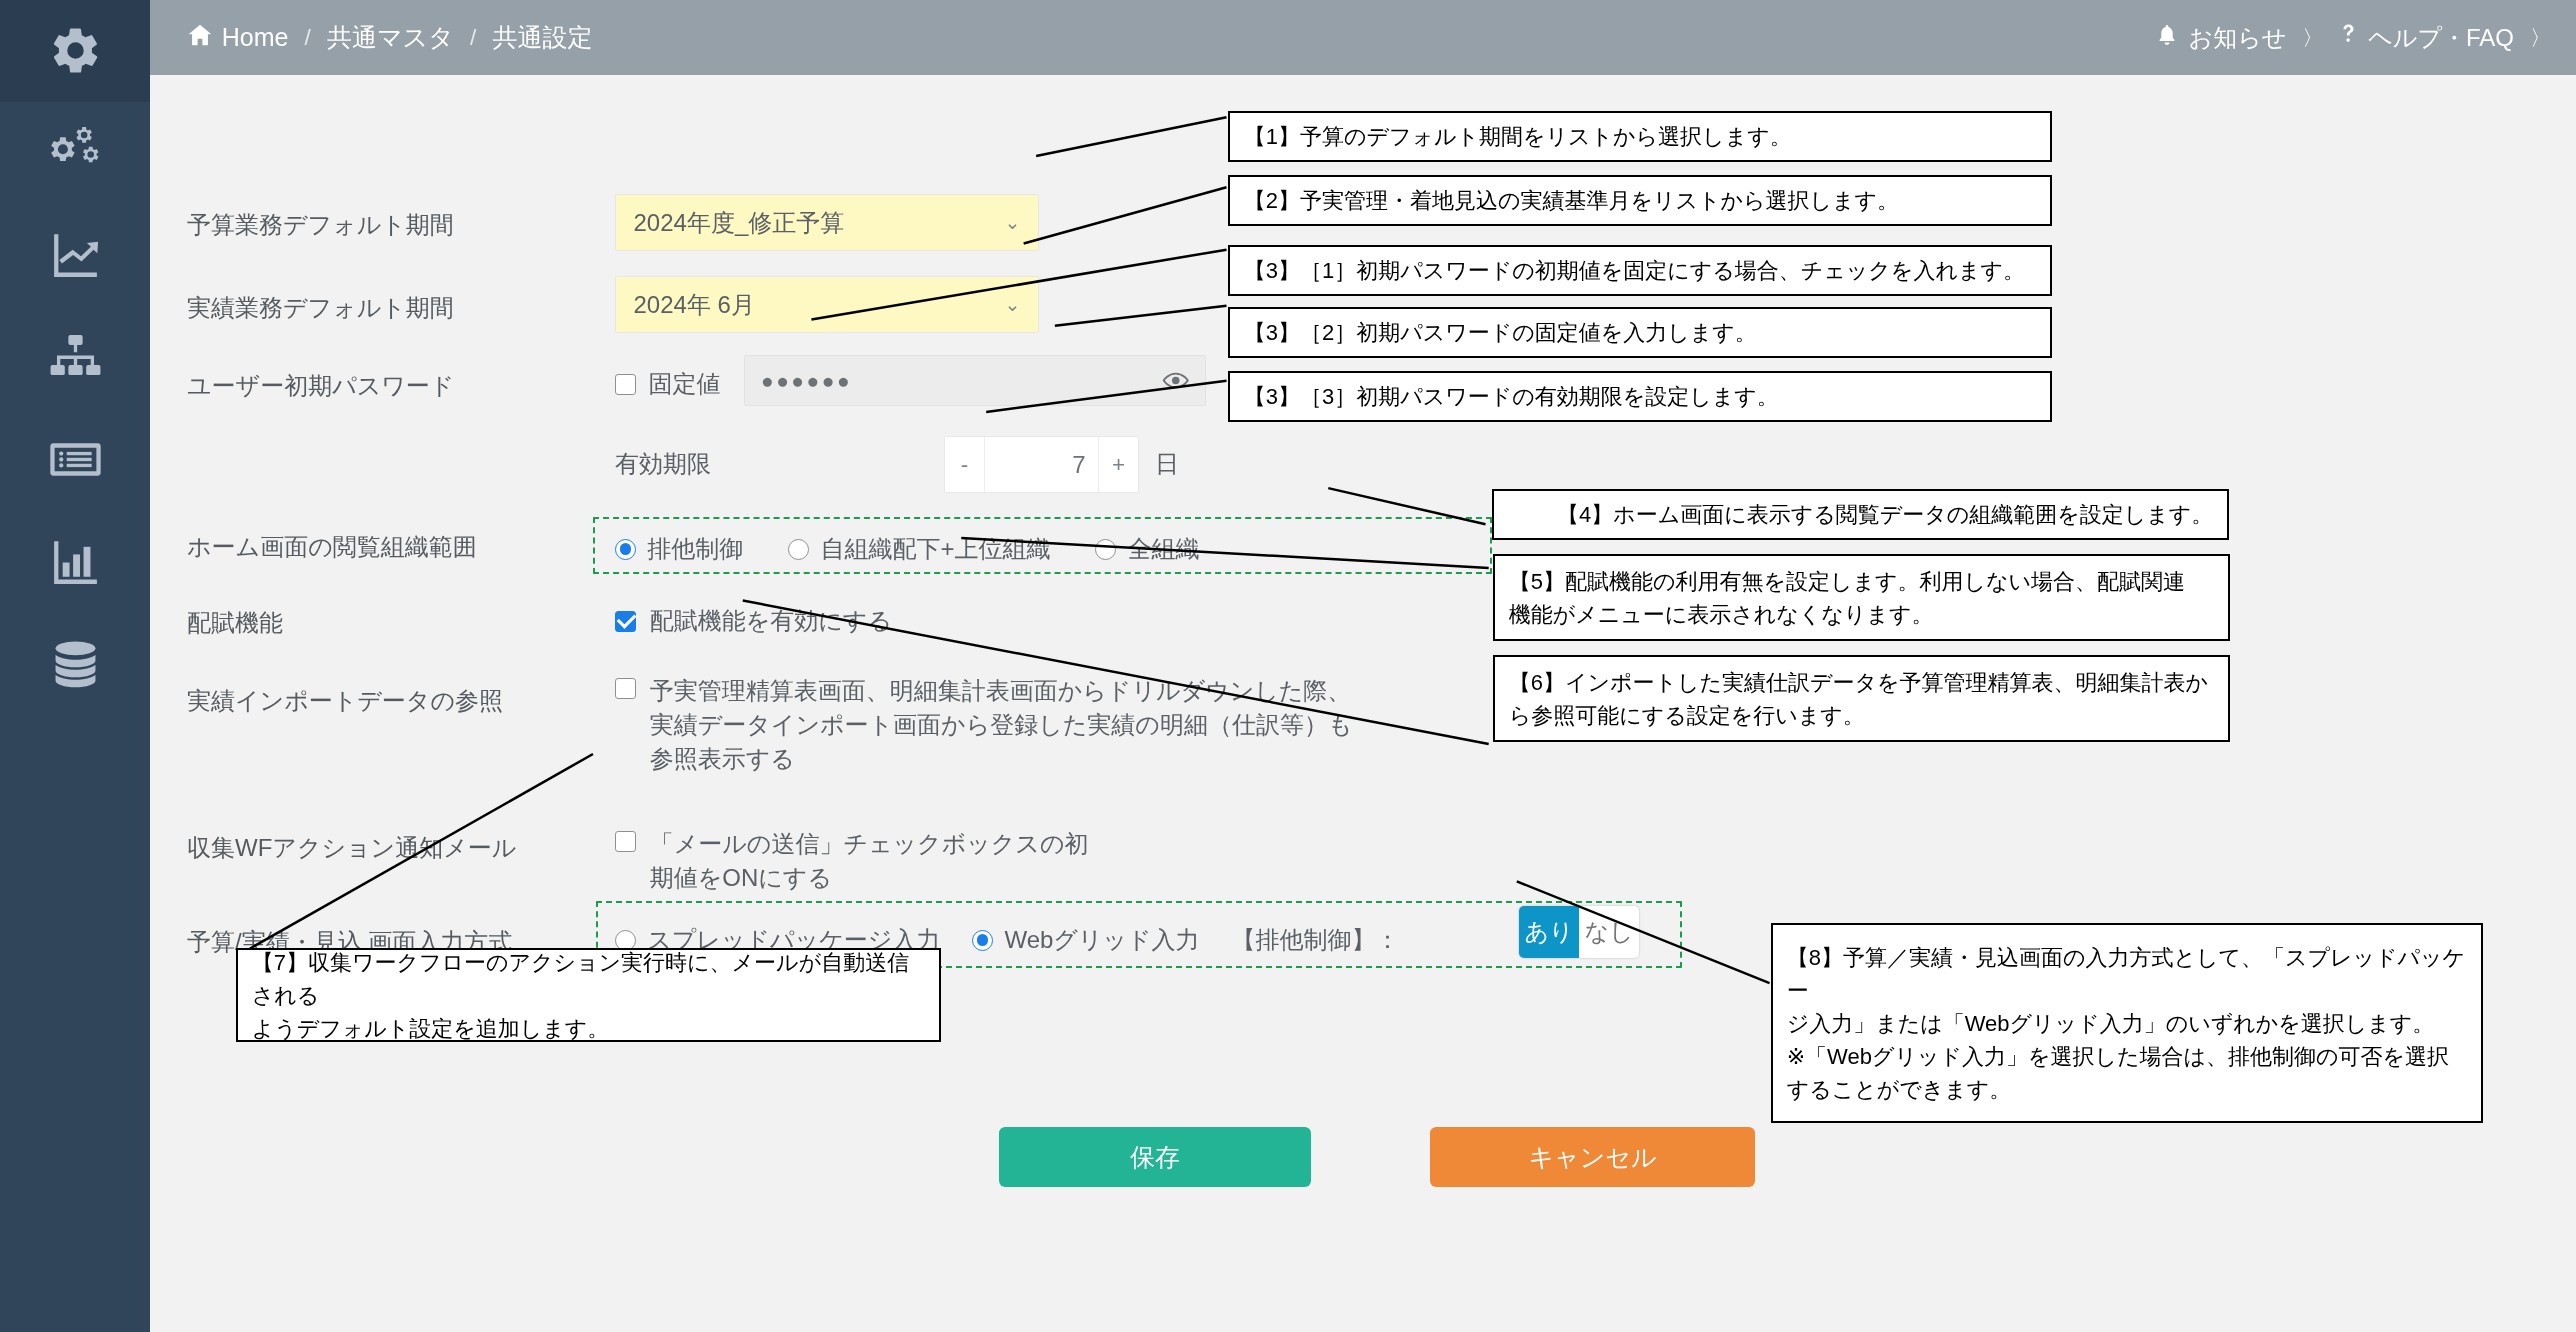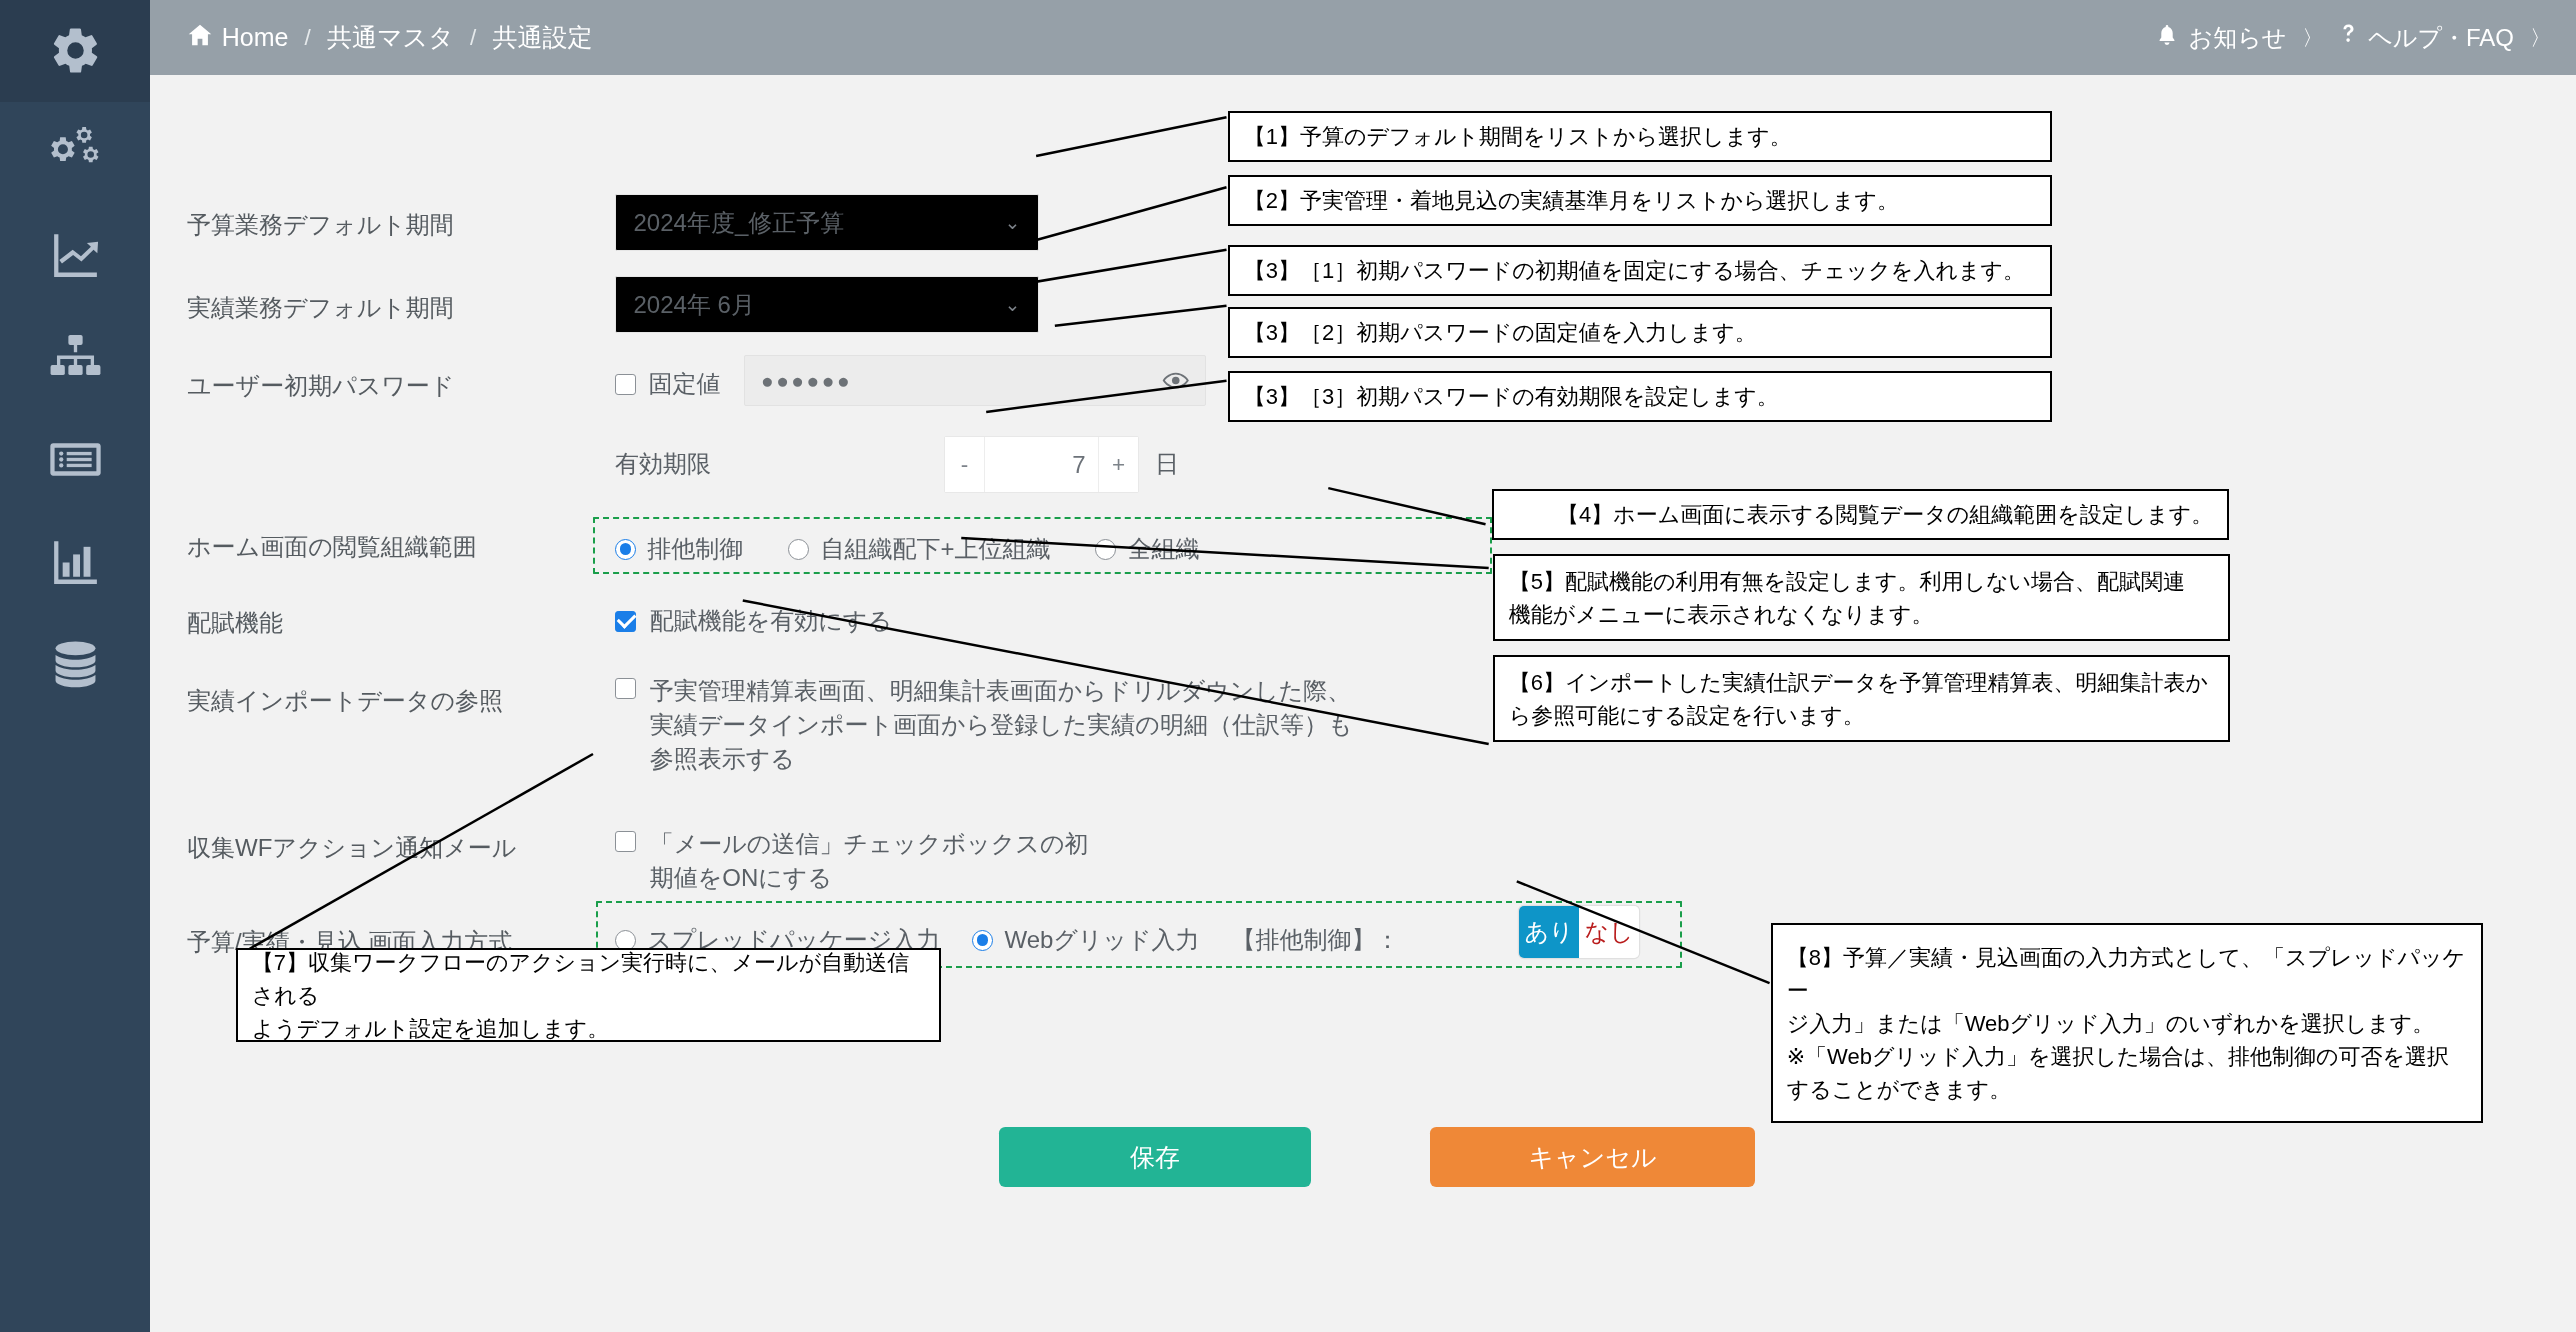--- a/index.html
+++ b/index.html
@@ -41,21 +41,21 @@
   .hdr-group{display:flex;align-items:center;gap:10px;}
   
   #content{
     position:absolute;left:150px;top:75px;width:2426px;height:1257px;
     background:#f2f2f2;
   }
   .form-label{
     position:absolute;color:#555b60;font-size:24px;white-space:nowrap;
   }
   .select-box{
-    position:absolute;background:#000000;border:1.2px solid #e6e6e6;border-radius:1.9px;
+    position:absolute;background:#fef9c3;border:1.2px solid #e6e6e6;border-radius:1.9px;
     display:flex;align-items:center;box-sizing:border-box;padding:0 17.5px;
     color:#5a6066;font-size:24px;
   }
   .select-box .caret{margin-left:auto;font-size:19px;color:#7d838a;}
   .pw-field{
     position:absolute;background:#ececec;border:1.2px solid #e2e2e2;border-radius:1.9px;
     display:flex;align-items:center;box-sizing:border-box;padding:0 16px;
   }
   .pw-dots{color:#6d7277;font-size:21px;letter-spacing:2.5px;}
   .pw-eye{margin-left:auto;display:flex;align-items:center;}
@@ -99,21 +99,21 @@
   }
   .toggle-seg{
     position:absolute;display:flex;border-radius:5px;overflow:hidden;
     box-shadow:0 0 0 1.2px #e0e0e0;
   }
   .toggle-seg .seg{
     display:flex;align-items:center;justify-content:center;
     font-size:24px;width:60px;height:52px;
   }
   .toggle-seg .seg.on{background:#0e95c8;color:#ffffff;}
-  .toggle-seg .seg.off{background:#ffffff;color:#b91c1c;text-align:center;}
+  .toggle-seg .seg.off{background:#ffffff;color:#737373;text-align:center;}
   .btn-main{
     position:absolute;display:flex;align-items:center;justify-content:center;
     border-radius:6.2px;color:#fff;font-size:25px;
   }
   .btn-save{background:#22b495;}
   .btn-cancel{background:#ef8837;}
   
   .callout{
     position:absolute;background:#ffffff;border:2.5px solid #000000;
     box-sizing:border-box;color:#000;font-size:22px;line-height:1.5;

